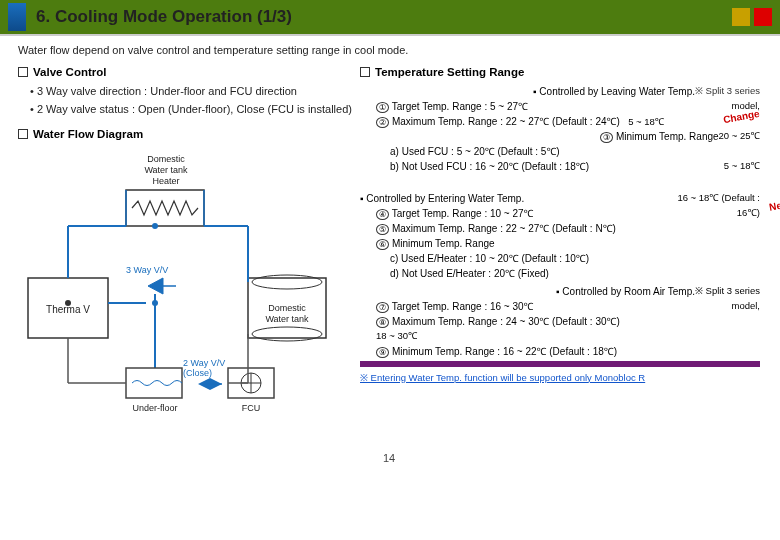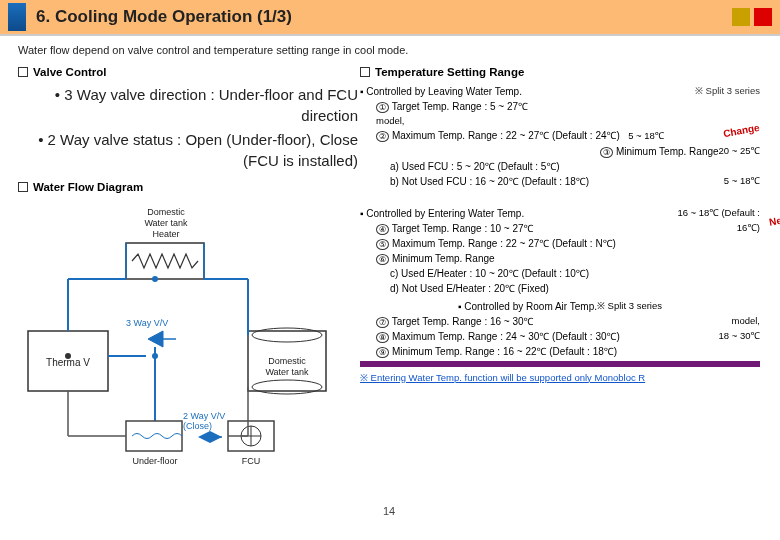--- a/index.html
+++ b/index.html
@@ -9,21 +9,21 @@
       background: #fff;
       width: 780px;
       height: 540px;
       overflow: hidden;
     }
 
     
     .header {
       display: flex;
       align-items: center;
-      background: #fdba74;
+      background: #4d7c0f;
       border-bottom: 2px solid #ccc;
       padding: 4px 8px;
       height: 36px;
     }
     .header-icon {
       width: 18px;
       height: 28px;
       background: linear-gradient(to bottom, #1a6ebd, #0d4a8a);
       margin-right: 10px;
       flex-shrink: 0;
@@ -85,24 +85,23 @@
       flex-shrink: 0;
     }
     .section-title {
       font-weight: bold;
       font-size: 11.5px;
     }
 
     .bullet-item {
       margin-left: 12px;
       margin-bottom: 3px;
-      font-size: 15px;
+      font-size: 11px;
       color: #222;
       line-height: 1.4;
-      text-align: right;
     }
     .bullet-item::before {
       content: "• ";
     }
 
     
     .diagram-area {
       margin-top: 8px;
       position: relative;
       height: 300px;
@@ -249,25 +248,25 @@
     </div>
 
     <div class="col-right">
       <div class="section-header">
         <div class="checkbox-sq"></div>
         <span class="section-title">Temperature Setting Range</span>
       </div>
 
       <div class="right-content">
 
-        <div style="display:flex; justify-content:space-between;">
+        <div style="display:flex; justify-content:flex-end;">
           <span>▪ Controlled by Leaving Water Temp.</span>
           <span style="font-size:9.5px; color:#333;">※ Split 3 series</span>
         </div>
-        <div style="display:flex; justify-content:space-between; margin-left:16px;flex-direction:column;">
+        <div style="display:flex; justify-content:space-between; margin-left:16px;">
           <span><span style="border:1px solid #333; border-radius:50%; padding:0 2px; font-size:8px;">①</span> Target Temp. Range : 5 ~ 27℃</span>
           <span style="font-size:9.5px;">model,</span>
         </div>
         <div style="margin-left:16px; position:relative;">
           <span><span style="border:1px solid #333; border-radius:50%; padding:0 2px; font-size:8px;">②</span> Maximum Temp. Range : 22 ~ 27℃ (Default : 24℃)&nbsp;&nbsp;</span>
           <span style="font-size:9.5px;">5 ~ 18℃</span>
           <span class="change-text" style="position:absolute; right:0; top:-5px; transform:rotate(-10deg);">Change</span>
         </div>
         <div style="display:flex; justify-content:flex-end; margin-left:16px;">
           <span><span style="border:1px solid #333; border-radius:50%; padding:0 2px; font-size:8px;">③</span> Minimum Temp. Range</span>
@@ -291,29 +290,29 @@
         </div>
         <div style="margin-left:16px;">
           <span style="border:1px solid #333; border-radius:50%; padding:0 2px; font-size:8px;">⑤</span> Maximum Temp. Range : 22 ~ 27℃ (Default : N℃)
         </div>
         <div style="margin-left:16px;">
           <span style="border:1px solid #333; border-radius:50%; padding:0 2px; font-size:8px;">⑥</span> Minimum Temp. Range
         </div>
         <div style="margin-left:30px;">c) Used E/Heater : 10 ~ 20℃ (Default : 10℃)</div>
         <div style="margin-left:30px;">d) Not Used E/Heater : 20℃ (Fixed)</div>
 
-        <div style="display:flex; justify-content:center; margin-top:3px;">
+        <div style="display:flex; justify-content:flex-end; margin-top:3px;">
           <span>▪ Controlled by Room Air Temp.</span>
           <span style="font-size:9.5px;">※ Split 3 series</span>
         </div>
         <div style="display:flex; justify-content:space-between; margin-left:16px;">
           <span><span style="border:1px solid #333; border-radius:50%; padding:0 2px; font-size:8px;">⑦</span> Target Temp. Range : 16 ~ 30℃</span>
           <span style="font-size:9.5px;">model,</span>
         </div>
-        <div style="display:flex; justify-content:space-between; margin-left:16px;">
+        <div style="display:flex; justify-content:space-between; margin-left:16px;flex-direction:column;">
           <span><span style="border:1px solid #333; border-radius:50%; padding:0 2px; font-size:8px;">⑧</span> Maximum Temp. Range : 24 ~ 30℃ (Default : 30℃)</span>
           <span style="font-size:9.5px;">18 ~ 30℃</span>
         </div>
         <div style="margin-left:16px;">
           <span style="border:1px solid #333; border-radius:50%; padding:0 2px; font-size:8px;">⑨</span> Minimum Temp. Range : 16 ~ 22℃ (Default : 18℃)
         </div>
 
         <div style="border-top: 6px solid #701a75; padding-top:3px; margin-top:2px;">
           <span class="blue-link">※ Entering Water Temp. function will be supported only Monobloc R</span>
         </div>

